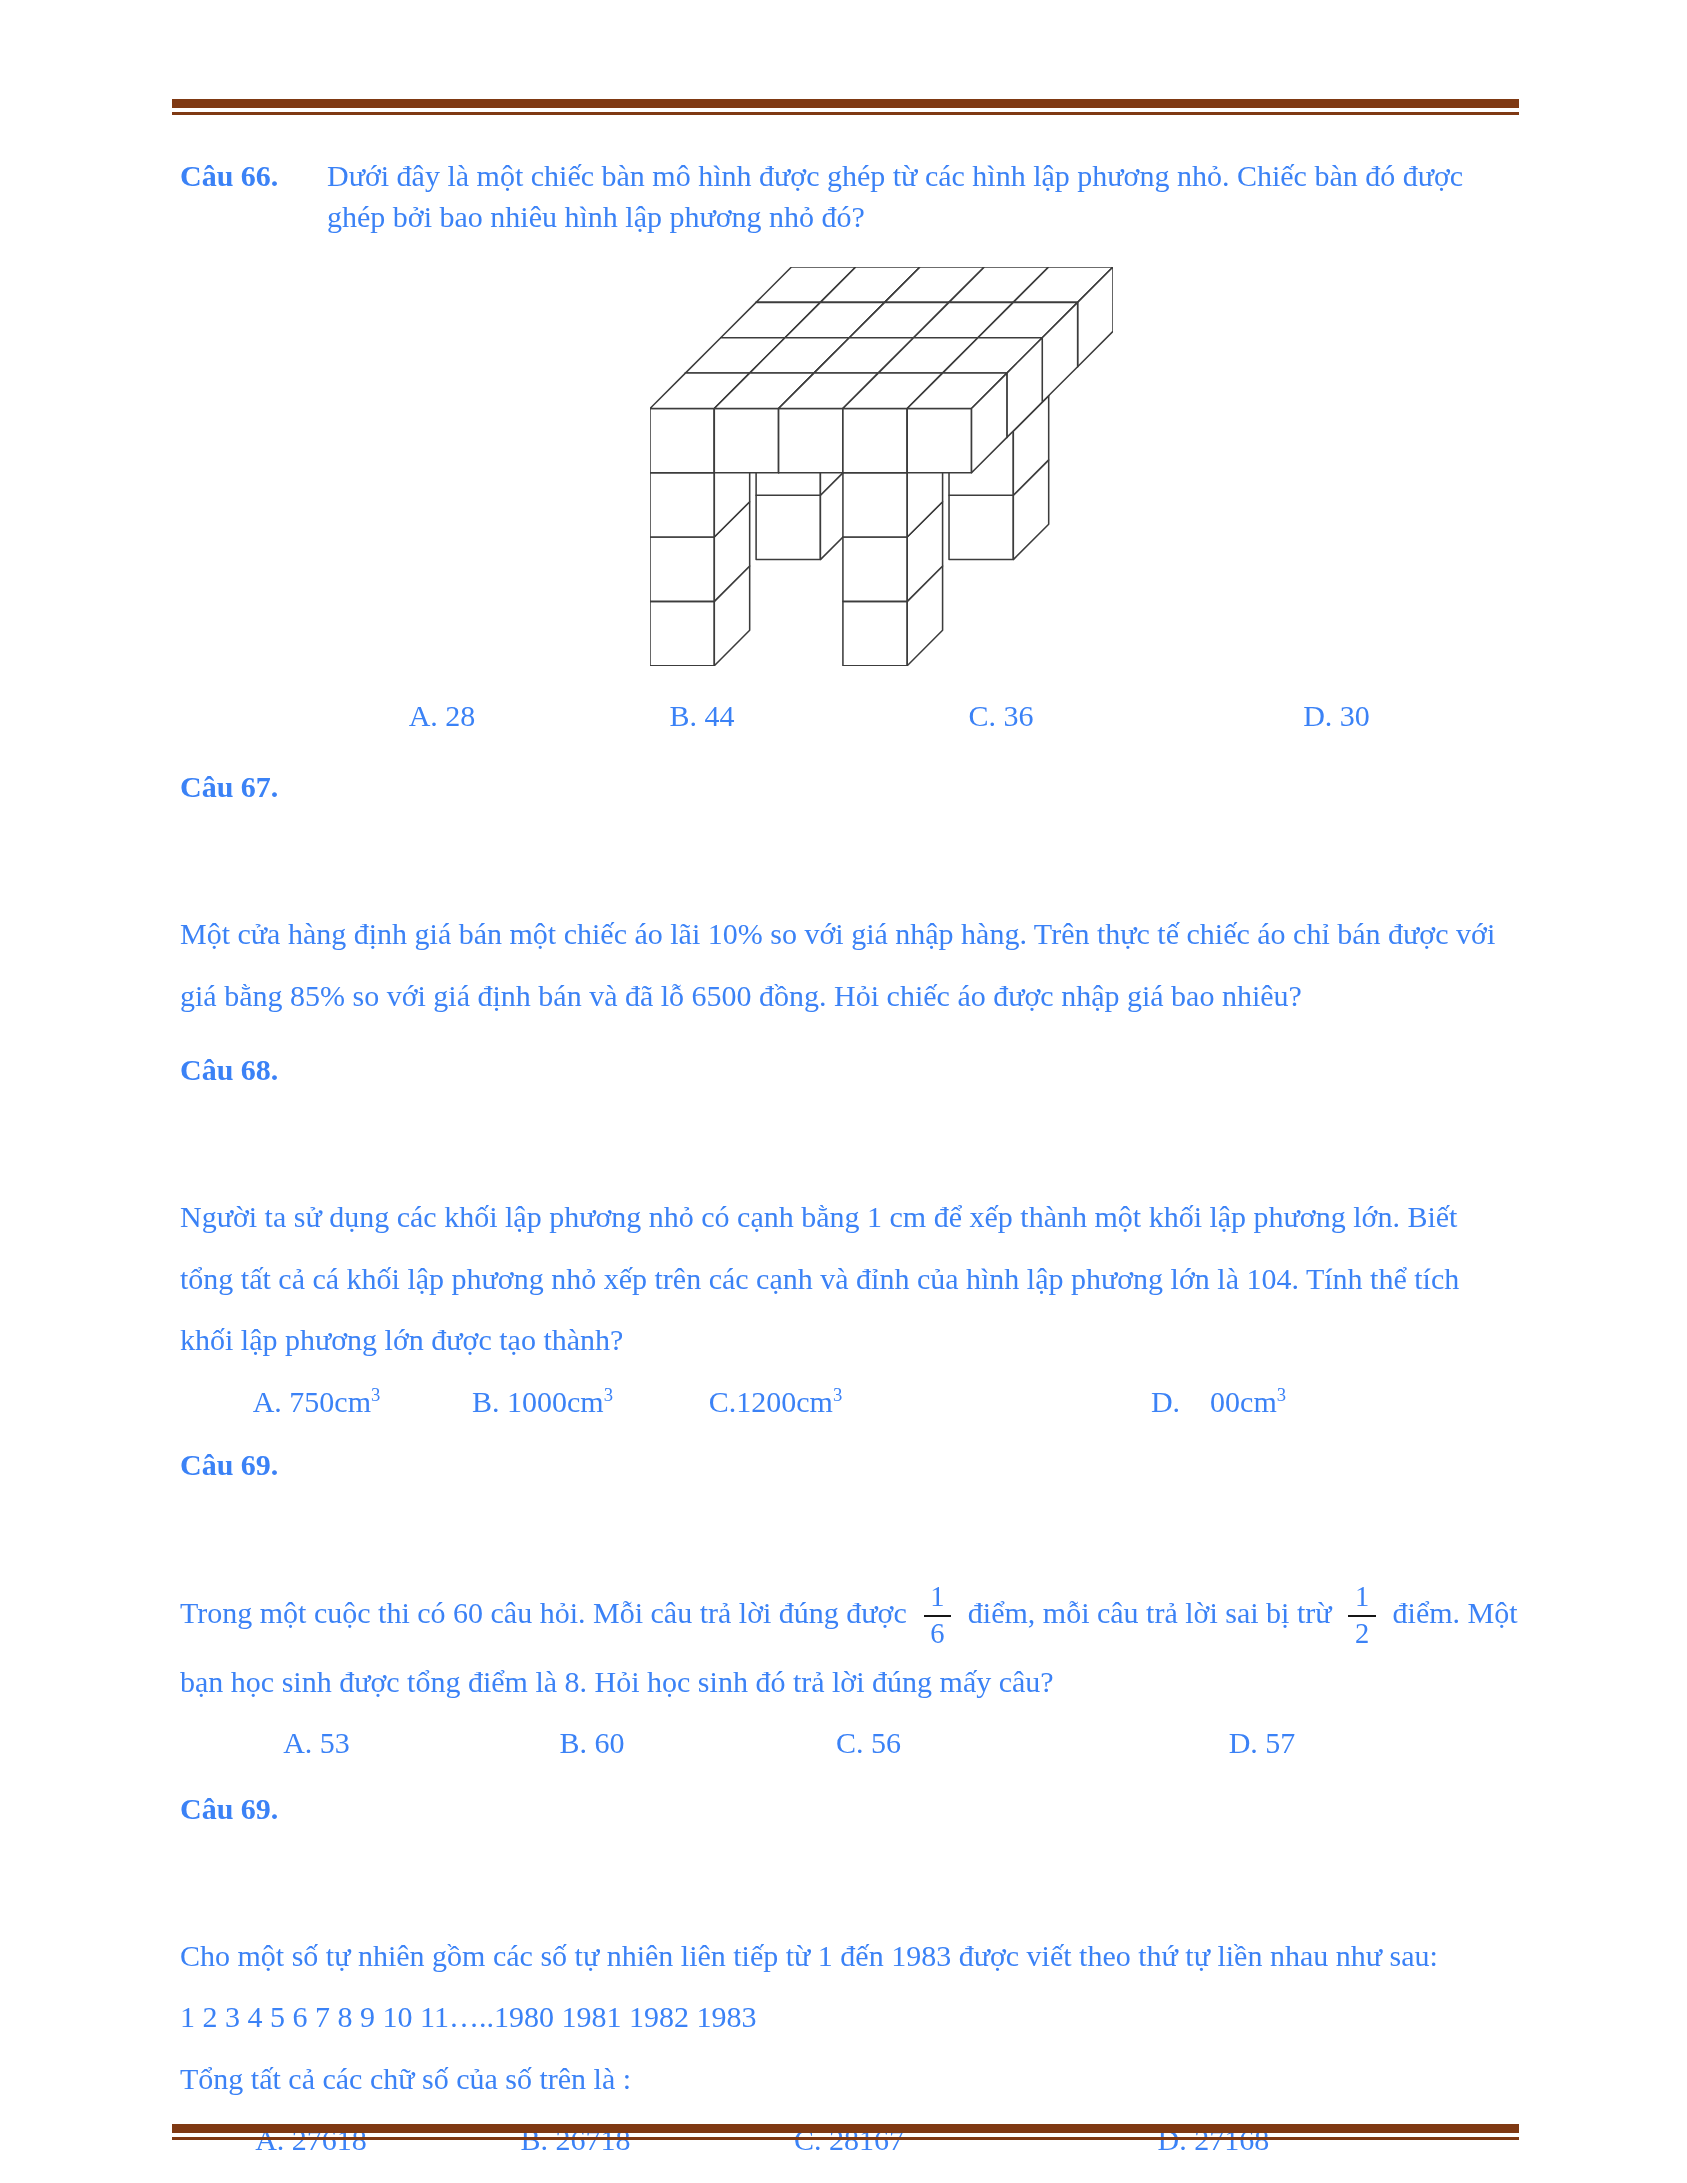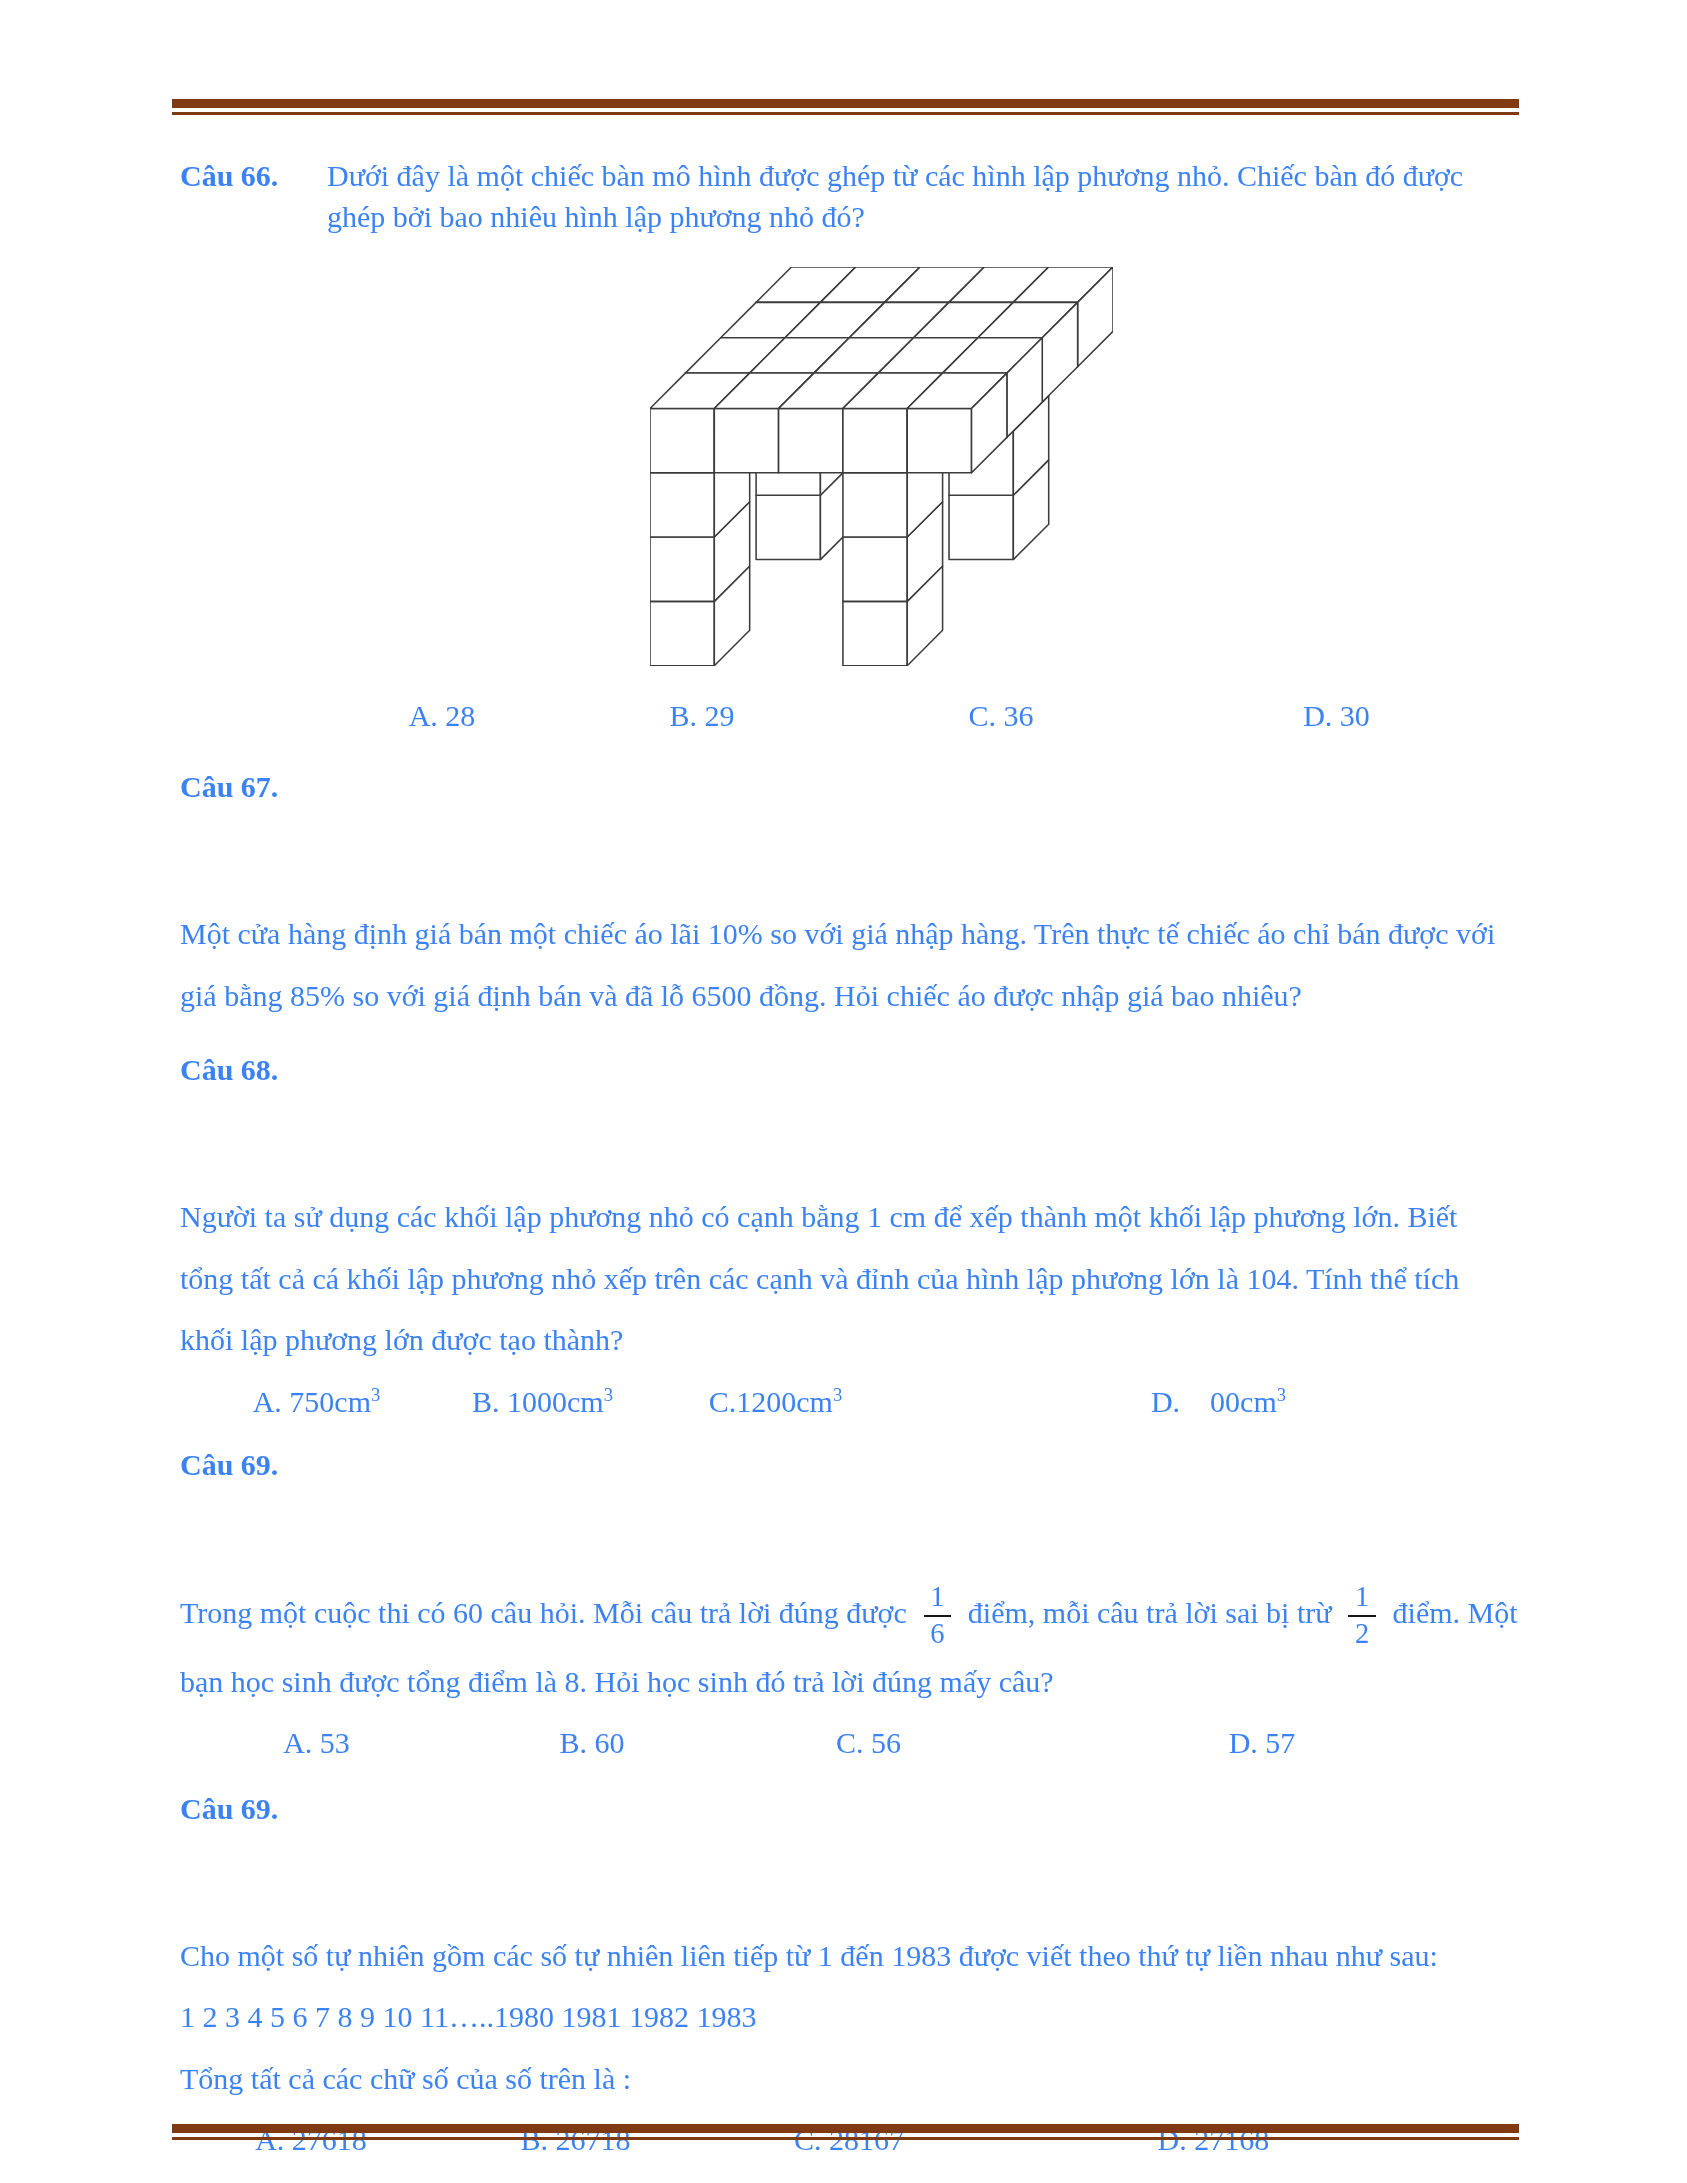--- a/index.html
+++ b/index.html
@@ -159,21 +159,21 @@
               <polygon points="300,320 400,320 400,220 300,220" fill="#ffffff" stroke="#3c3c3c" stroke-width="2.4" stroke-linejoin="round"></polygon>
               <polygon points="300,220 400,220 455,165 355,165" fill="#ffffff" stroke="#3c3c3c" stroke-width="2.4" stroke-linejoin="round"></polygon>
               <polygon points="400,320 455,265 455,165 400,220" fill="#ffffff" stroke="#3c3c3c" stroke-width="2.4" stroke-linejoin="round"></polygon>
               <polygon points="400,320 500,320 500,220 400,220" fill="#ffffff" stroke="#3c3c3c" stroke-width="2.4" stroke-linejoin="round"></polygon>
               <polygon points="400,220 500,220 555,165 455,165" fill="#ffffff" stroke="#3c3c3c" stroke-width="2.4" stroke-linejoin="round"></polygon>
               <polygon points="500,320 555,265 555,165 500,220" fill="#ffffff" stroke="#3c3c3c" stroke-width="2.4" stroke-linejoin="round"></polygon>
             </svg>
         </div>
         <div class="opts opts66">
           <span>A. 28</span>
-          <span>B. 29</span>
+          <span>B. 44</span>
           <span>C. 36</span>
           <span>D. 30</span>
         </div>
       </div>
     </section>
 
     <section class="q q67">
       <div class="qlabel">Câu 67.</div>
       <div class="qbody">
         <p>Một cửa hàng định giá bán một chiếc áo lãi 10% so với giá nhập hàng. Trên thực tế chiếc áo chỉ bán được với giá bằng 85% so với giá định bán và đã lỗ 6500  đồng. Hỏi chiếc áo được nhập giá bao nhiêu?</p>

